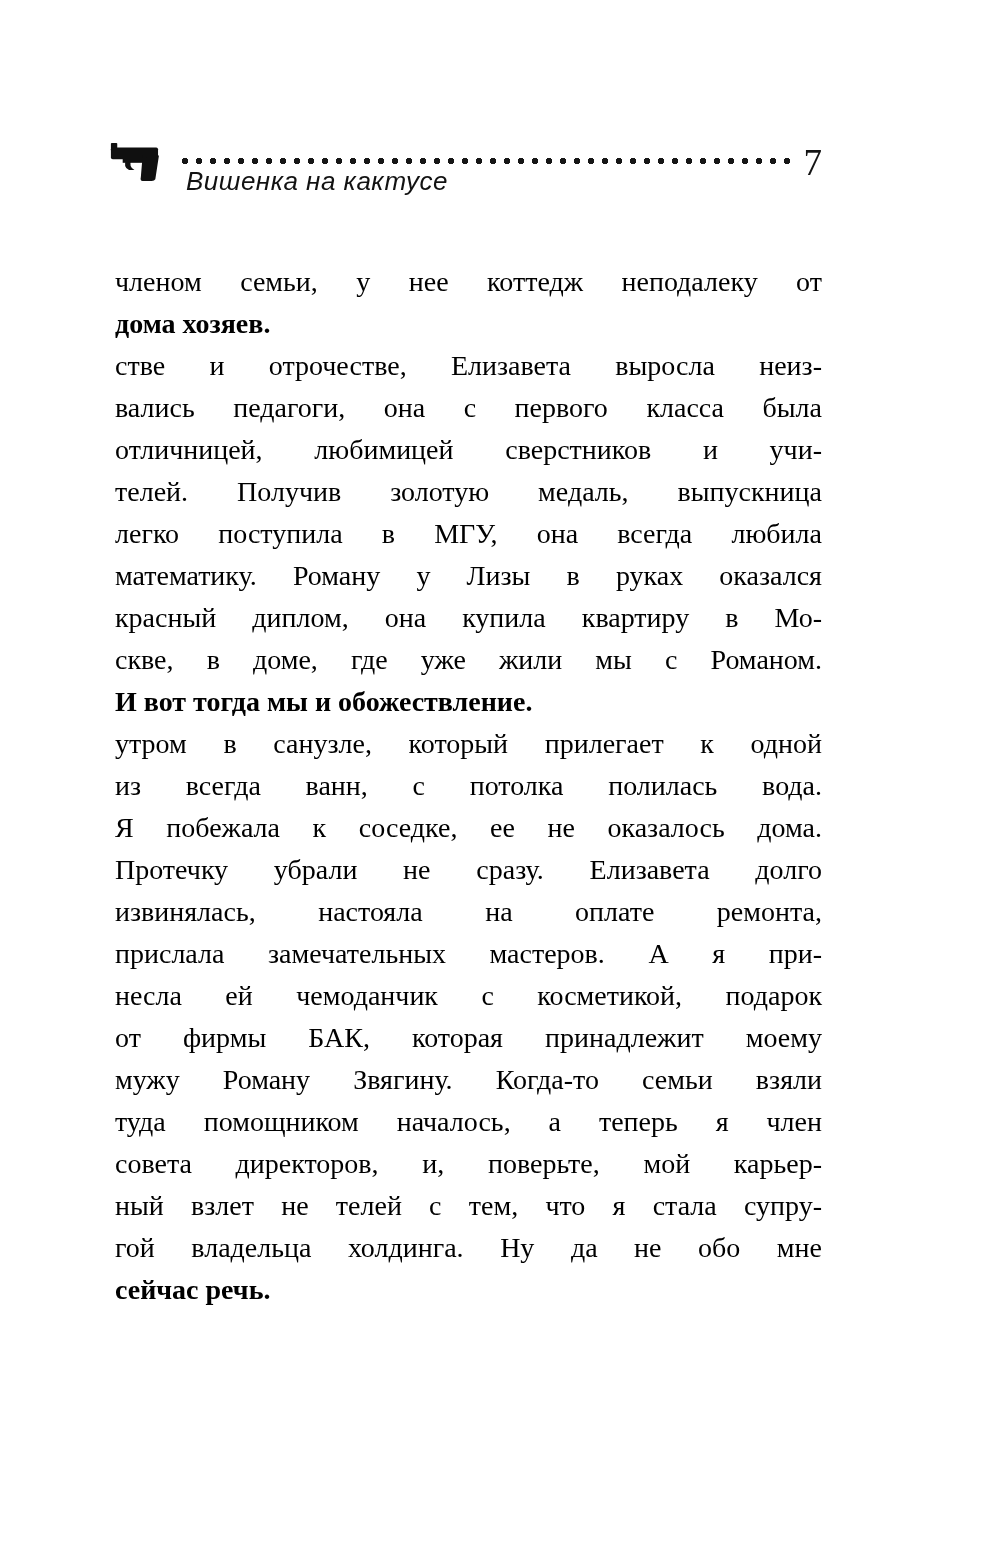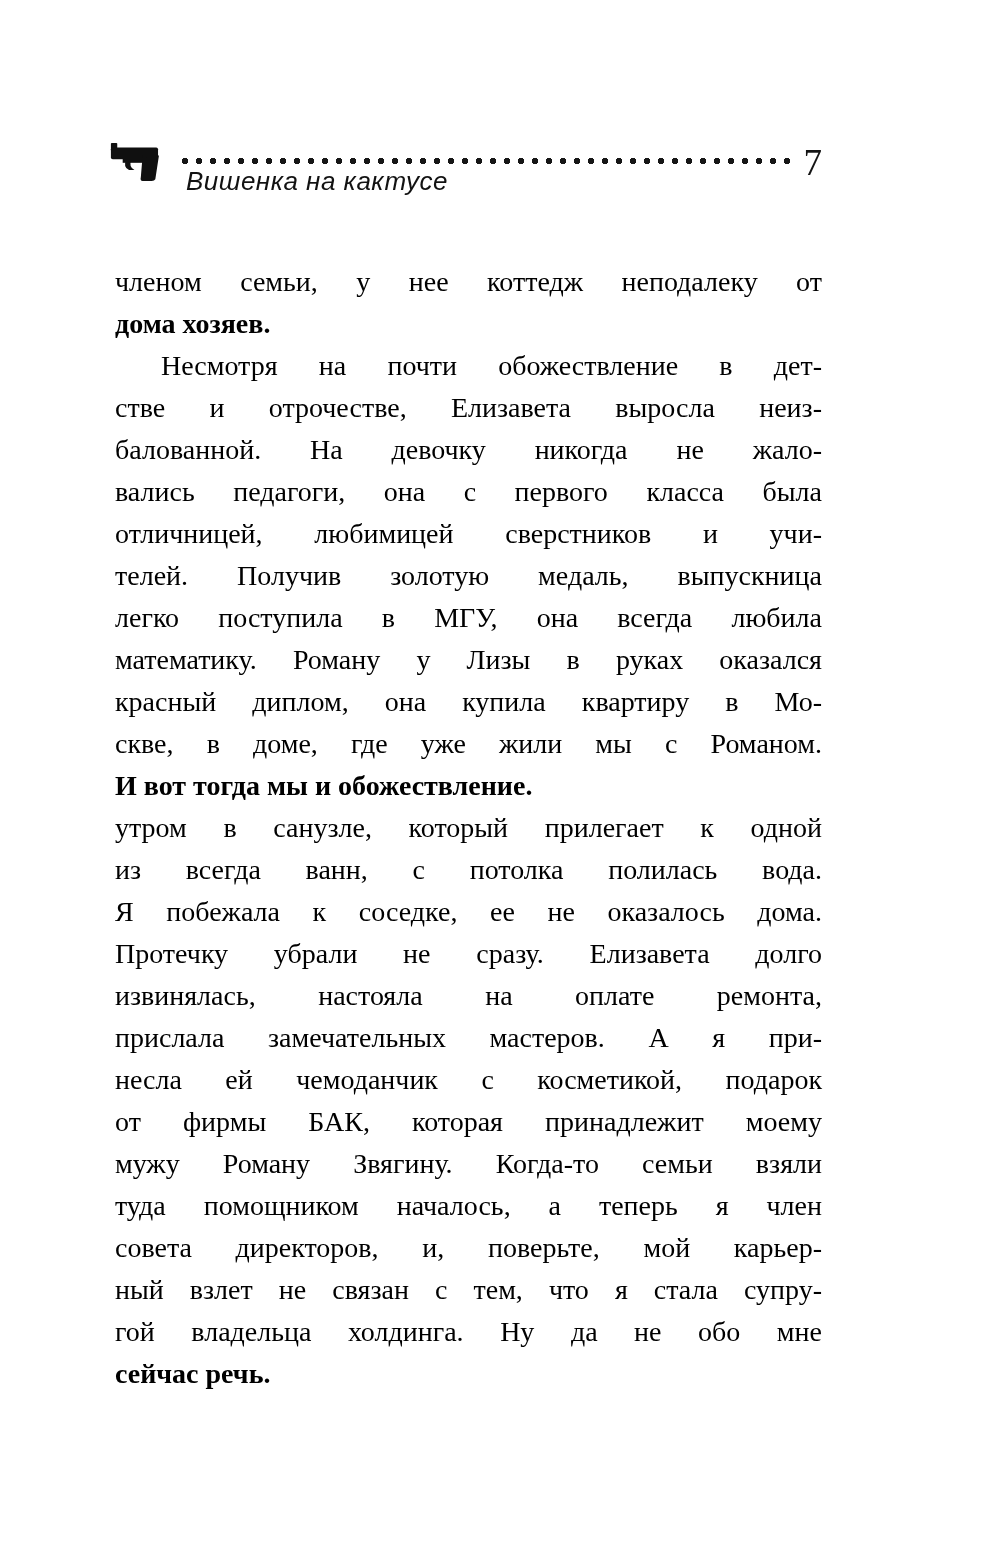--- a/index.html
+++ b/index.html
@@ -89,38 +89,36 @@
   </svg>
   <div class="dots"></div>
   <div class="page-number">7</div>
 </div>
 
 <div class="running-title">Вишенка на кактусе</div>
 
 <div class="page-body">
     <div class="line">членом семьи, у нее коттедж неподалеку от</div>
     <div class="line para-end">дома хозяев.</div>
-    <div class="line indent">Несмотря на почти обожествление в дет-</div>
     <div class="line">стве и отрочестве, Елизавета выросла неиз-</div>
-    <div class="line">балованной. На девочку никогда не жало-</div>
     <div class="line">вались педагоги, она с первого класса была</div>
     <div class="line">отличницей, любимицей сверстников и учи-</div>
     <div class="line">телей. Получив золотую медаль, выпускница</div>
     <div class="line">легко поступила в МГУ, она всегда любила</div>
     <div class="line">математику. Роману у Лизы в руках оказался</div>
     <div class="line">красный диплом, она купила квартиру в Мо-</div>
     <div class="line">скве, в доме, где уже жили мы с Романом.</div>
     <div class="line para-end">И вот тогда мы и обожествление.</div>
     <div class="line">утром в санузле, который прилегает к одной</div>
     <div class="line">из всегда ванн, с потолка полилась вода.</div>
     <div class="line">Я побежала к соседке, ее не оказалось дома.</div>
     <div class="line">Протечку убрали не сразу. Елизавета долго</div>
     <div class="line">извинялась, настояла на оплате ремонта,</div>
     <div class="line">прислала замечательных мастеров. А я при-</div>
     <div class="line">несла ей чемоданчик с косметикой, подарок</div>
     <div class="line">от фирмы БАК, которая принадлежит моему</div>
     <div class="line">мужу Роману Звягину. Когда-то семьи взяли</div>
     <div class="line">туда помощником началось, а теперь я член</div>
     <div class="line">совета директоров, и, поверьте, мой карьер-</div>
-    <div class="line">ный взлет не связан с тем, что я стала супру-</div>
+    <div class="line">ный взлет не телей с тем, что я стала супру-</div>
     <div class="line">гой владельца холдинга. Ну да не обо мне</div>
     <div class="line para-end">сейчас речь.</div>
   </div>
 
 </body></html>

